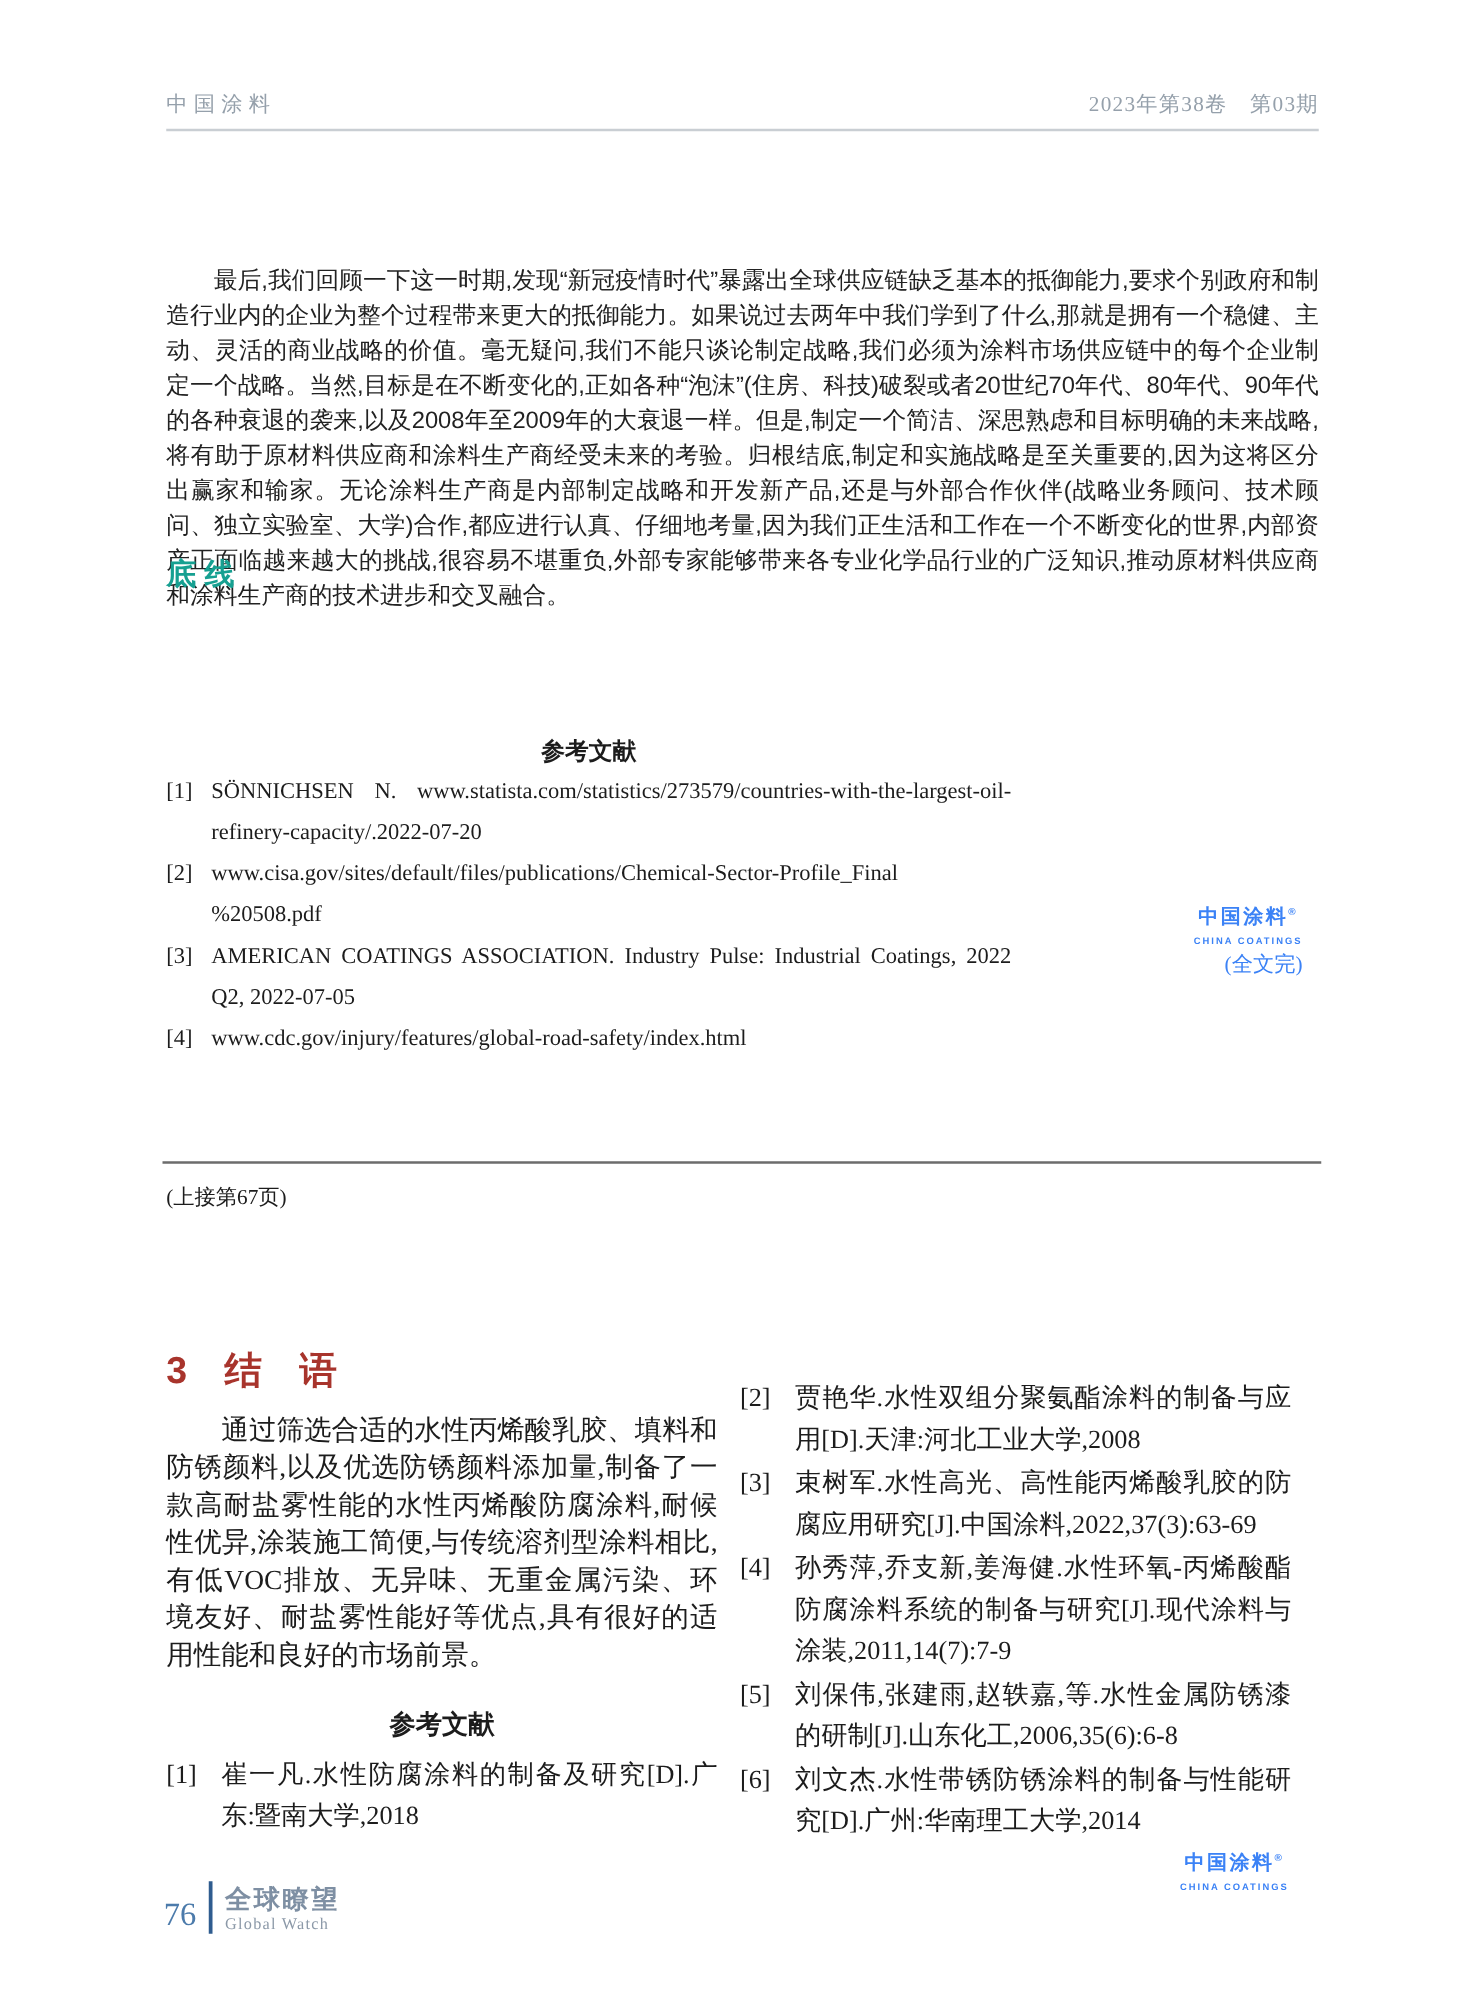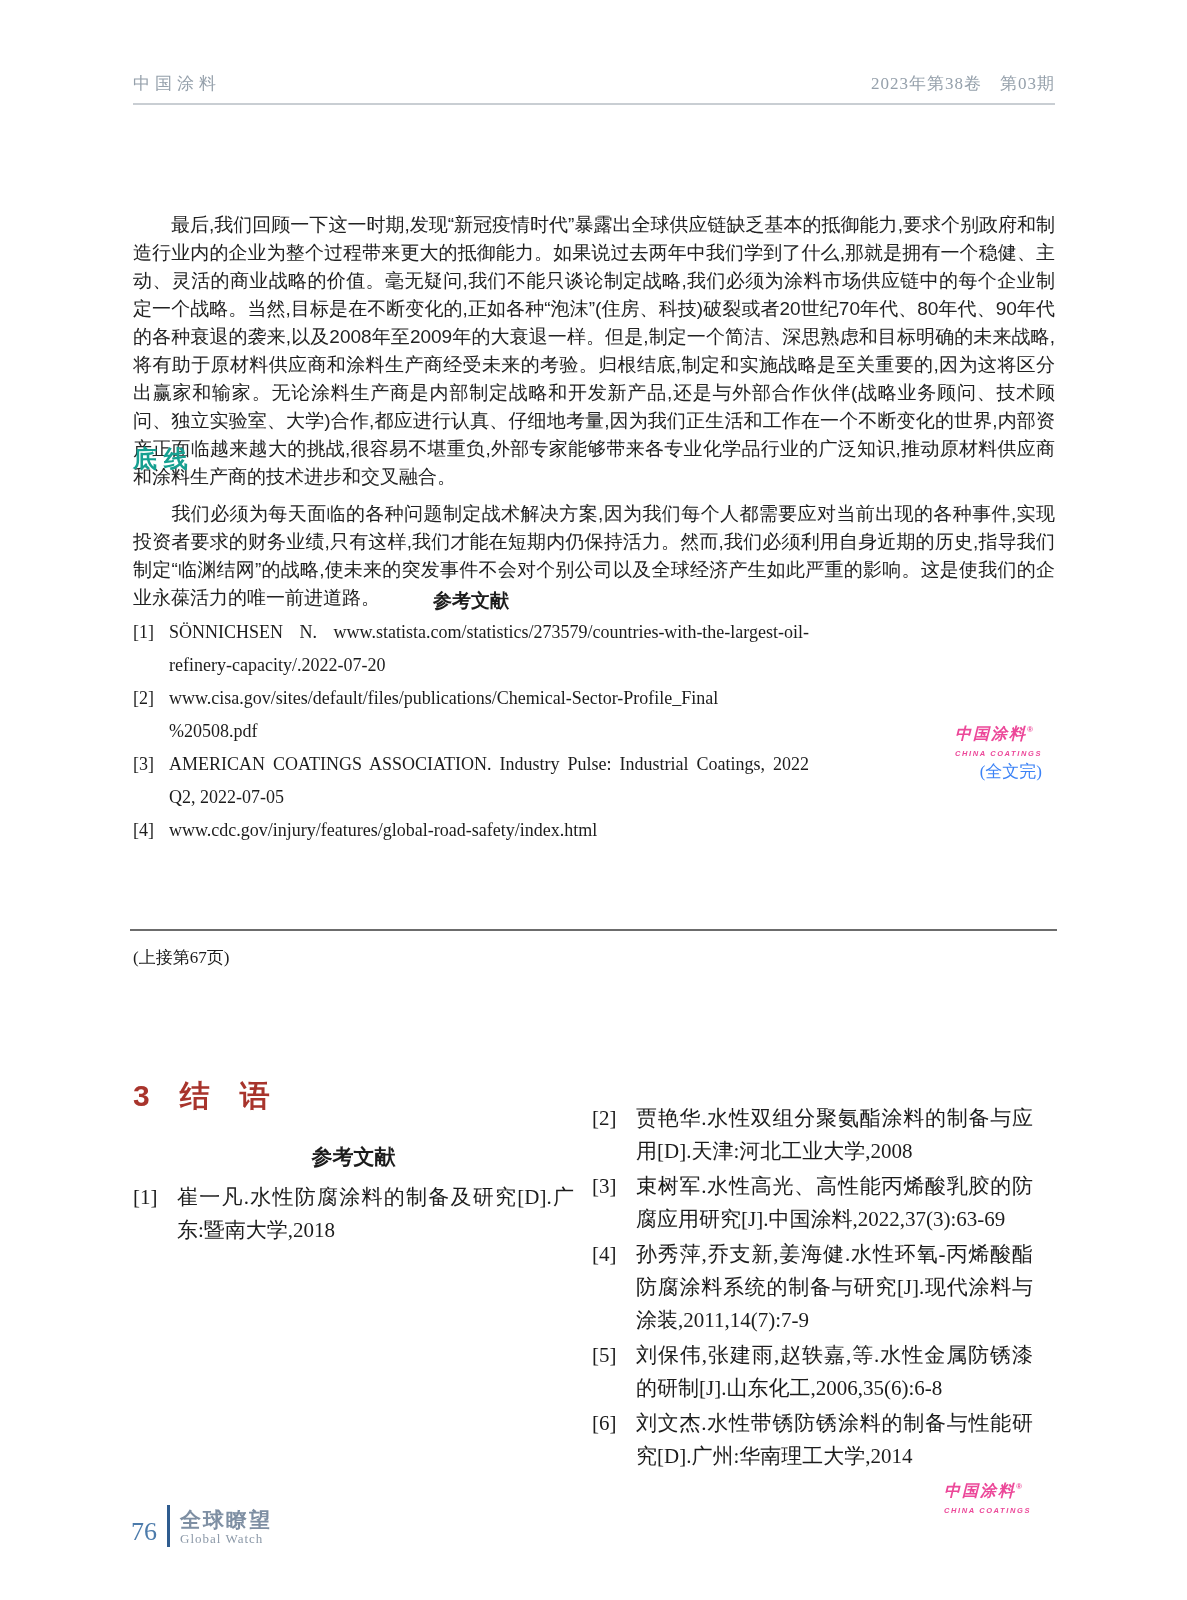--- a/index.html
+++ b/index.html
@@ -32,21 +32,21 @@
   .ref-item .num{width:36px;flex:0 0 36px;}
   .ref-item .txt{flex:1;text-align:justify;}
 
   
   .source-box{position:absolute;top:606px;left:840px;width:208px;text-align:center;
               font-size:17px;line-height:31px;color:#3a3f46;}
   .source-box .bar{height:4px;background:#34353f;}
   .source-box .inner{padding:9px 0 7px 0;}
   .source-box .ital{font-style:italic;}
   .source-box .site{color:#b5623a;}
-  .logo{display:inline-block;text-align:left;line-height:1.05;color:#ec4899;font-style:italic;}
+  .logo{display:inline-block;text-align:center;line-height:1.05;color:#3b82f6;}
   .logo .cn{font-weight:bold;font-size:16px;letter-spacing:2px;
             font-family:"Liberation Sans","DejaVu Sans",sans-serif;}
   .logo .reg{font-size:8px;vertical-align:top;}
   .logo .en{font-size:7.5px;font-weight:bold;letter-spacing:1.6px;
             font-family:"Liberation Sans","DejaVu Sans",sans-serif;}
   .sidebar-logo{position:absolute;top:726px;left:840px;width:202px;text-align:right;}
   .end-mark{position:absolute;top:760px;left:840px;width:202px;text-align:right;
             font-size:17px;color:#3b82f6;}
 
   
@@ -81,21 +81,20 @@
 <div class="page">
 
   <div class="header">
     <span class="journal">中国涂料</span>
     <span class="issue">2023年第38卷　第03期</span>
   </div>
 
   <p class="body-para p1"><span class="indent"></span><span>最后,我们回顾一下这一时期,发现“新冠疫情时代”暴露出全球供应链缺乏基本的抵御能力,要求个别政府和制造行业内的企业为整个过程带来更大的抵御能力。如果说过去两年中我们学到了什么,那就是拥有一个稳健、主动、灵活的商业战略的价值。毫无疑问,我们不能只谈论制定战略,我们必须为涂料市场供应链中的每个企业制定一个战略。当然,目标是在不断变化的,正如各种“泡沫”(住房、科技)破裂或者20世纪70年代、80年代、90年代的各种衰退的袭来,以及2008年至2009年的大衰退一样。但是,制定一个简洁、深思熟虑和目标明确的未来战略,将有助于原材料供应商和涂料生产商经受未来的考验。归根结底,制定和实施战略是至关重要的,因为这将区分出赢家和输家。无论涂料生产商是内部制定战略和开发新产品,还是与外部合作伙伴(战略业务顾问、技术顾问、独立实验室、大学)合作,都应进行认真、仔细地考量,因为我们正生活和工作在一个不断变化的世界,内部资产正面临越来越大的挑战,很容易不堪重负,外部专家能够带来各专业化学品行业的广泛知识,推动原材料供应商和涂料生产商的技术进步和交叉融合。</span></p>
 
   <div class="h-teal">底 线</div>
-  <p class="body-para p2"><span class="indent"></span><span>我们必须为每天面临的各种问题制定战术解决方案,因为我们每个人都需要应对当前出现的各种事件,实现投资者要求的财务业绩,只有这样,我们才能在短期内仍保持活力。然而,我们必须利用自身近期的历史,指导我们制定“临渊结网”的战略,使未来的突发事件不会对个别公司以及全球经济产生如此严重的影响。这是使我们的企业永葆活力的唯一前进道路。</span></p>
 
   <div class="ref-head-1">参考文献</div>
   <div class="refs-1">
     <div class="ref-item">
       <span class="num">[1]</span>
       <span class="txt">SÖNNICHSEN N. www.statista.com/statistics/273579/countries-with-the-largest-oil-refinery-capacity/.2022-07-20</span>
     </div>
     <div class="ref-item">
       <span class="num">[2]</span>
       <span class="txt">www.cisa.gov/sites/default/files/publications/Chemical-Sector-Profile_Final %20508.pdf</span>
@@ -120,20 +119,21 @@
 
   <div class="end-mark">(全文完)</div>
 
   <div class="divider"></div>
 
   <div class="continued">(上接第67页)</div>
 
   <div class="columns">
     <div class="col">
       <h2 class="h-red">3　结　语</h2>
+      <p class="concl-para"><span class="indent"></span><span>通过筛选合适的水性丙烯酸乳胶、填料和防锈颜料,以及优选防锈颜料添加量,制备了一款高耐盐雾性能的水性丙烯酸防腐涂料,耐候性优异,涂装施工简便,与传统溶剂型涂料相比,有低VOC排放、无异味、无重金属污染、环境友好、耐盐雾性能好等优点,具有很好的适用性能和良好的市场前景。</span></p>
       <div class="ref-head-2">参考文献</div>
       <div class="refs-2">
         <div class="ref-item">
           <span class="num">[1]</span>
           <span class="txt">崔一凡.水性防腐涂料的制备及研究[D].广东:暨南大学,2018</span>
         </div>
       </div>
     </div>
     <div class="col col-right">
       <div class="refs-2">

